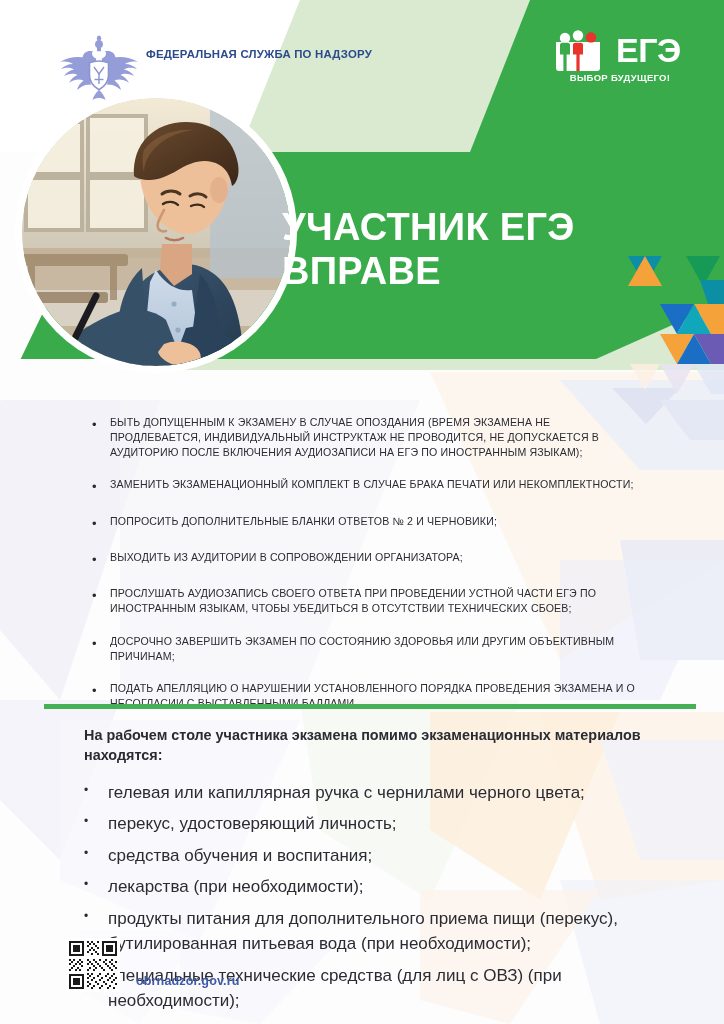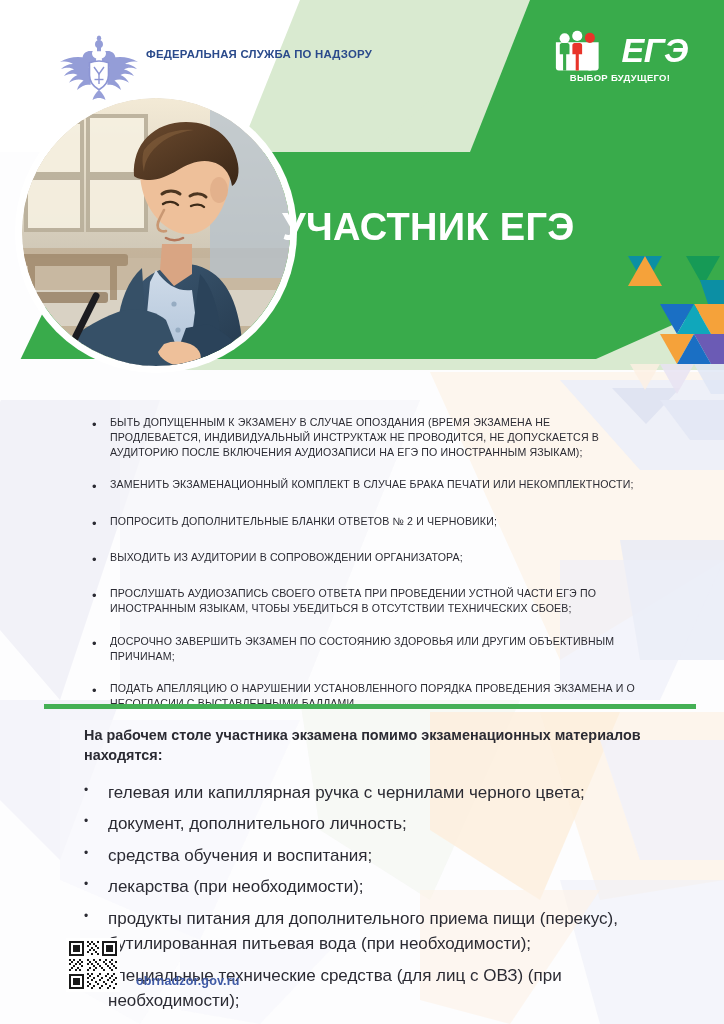--- a/index.html
+++ b/index.html
@@ -33,21 +33,21 @@
   }
   .emblem { position:absolute; left:56px; top:34px; width:86px; height:70px; z-index:5; }
   .org-name {
     position:absolute; left:146px; top:46px; z-index:5;
     color:#2a4a8b; font-size:11.4px; font-weight:700; line-height:1.55;
     letter-spacing:.2px;
   }
   .org-name div { white-space:nowrap; }
 
   .ege-logo { position:absolute; right:36px; top:28px; z-index:6; width:136px; text-align:center; }
-  .ege-mark { display:flex; align-items:center; justify-content:flex-start; gap:19px;font-style:italic; }
+  .ege-mark { display:flex; align-items:center; justify-content:flex-start; gap:12px; }
   .ege-word { color:#fff; font-size:34px; font-weight:800; letter-spacing:-.5px; line-height:1; }
   .ege-tag { color:#fff; font-size:9.5px; font-weight:700; letter-spacing:.3px; margin-top:0; white-space:nowrap; }
 
   
   .hero-green {
     position:absolute; left:0; top:152px; width:724px; height:207px; z-index:2;
     background:#39ab4b;
     clip-path:polygon(0 0, 724px 0, 724px 150px, 596px 207px, 0 207px);
   }
   .hero-pale {
@@ -286,20 +286,21 @@
         <path d="M142 246c10-4 22-3 30 2 6 4 8 10 6 14-3 6-12 8-22 6-10-2-18-8-20-14z" fill="#eec09a"></path>
 
         <path d="M74 198l-26 52" stroke="#1c1c20" stroke-width="7" stroke-linecap="round"></path>
         <path d="M48 250l-4 9 8-5z" fill="#3a3a40"></path>
       </g>
     </svg>
   </div>
 
   <div class="hero-title">
     <div>УЧАСТНИК ЕГЭ</div>
+    <div>ВПРАВЕ</div>
   </div>
 
   <div class="main-list">
     <div class="mrow">
       <span class="mbullet">•</span>
       <span class="mtext">БЫТЬ ДОПУЩЕННЫМ К ЭКЗАМЕНУ В СЛУЧАЕ ОПОЗДАНИЯ (ВРЕМЯ ЭКЗАМЕНА НЕ ПРОДЛЕВАЕТСЯ, ИНДИВИДУАЛЬНЫЙ ИНСТРУКТАЖ НЕ ПРОВОДИТСЯ, НЕ ДОПУСКАЕТСЯ В АУДИТОРИЮ ПОСЛЕ ВКЛЮЧЕНИЯ АУДИОЗАПИСИ НА  ЕГЭ ПО ИНОСТРАННЫМ ЯЗЫКАМ);</span>
     </div>
     <div class="mrow">
       <span class="mbullet">•</span>
       <span class="mtext">ЗАМЕНИТЬ ЭКЗАМЕНАЦИОННЫЙ КОМПЛЕКТ В СЛУЧАЕ БРАКА ПЕЧАТИ ИЛИ НЕКОМПЛЕКТНОСТИ;</span>
@@ -329,21 +330,21 @@
   <div class="green-rule"></div>
 
   <div class="sec2">
     <div class="sec2-head">На рабочем столе участника экзамена помимо экзаменационных материалов находятся:</div>
     <div class="srow">
       <span class="sbullet">•</span>
       <span class="stext">гелевая или капиллярная ручка с чернилами черного цвета;</span>
     </div>
     <div class="srow">
       <span class="sbullet">•</span>
-      <span class="stext">документ, дополнительного личность;</span>
+      <span class="stext">перекус, удостоверяющий личность;</span>
     </div>
     <div class="srow">
       <span class="sbullet">•</span>
       <span class="stext">средства обучения и воспитания;</span>
     </div>
     <div class="srow">
       <span class="sbullet">•</span>
       <span class="stext">лекарства (при необходимости);</span>
     </div>
     <div class="srow">

